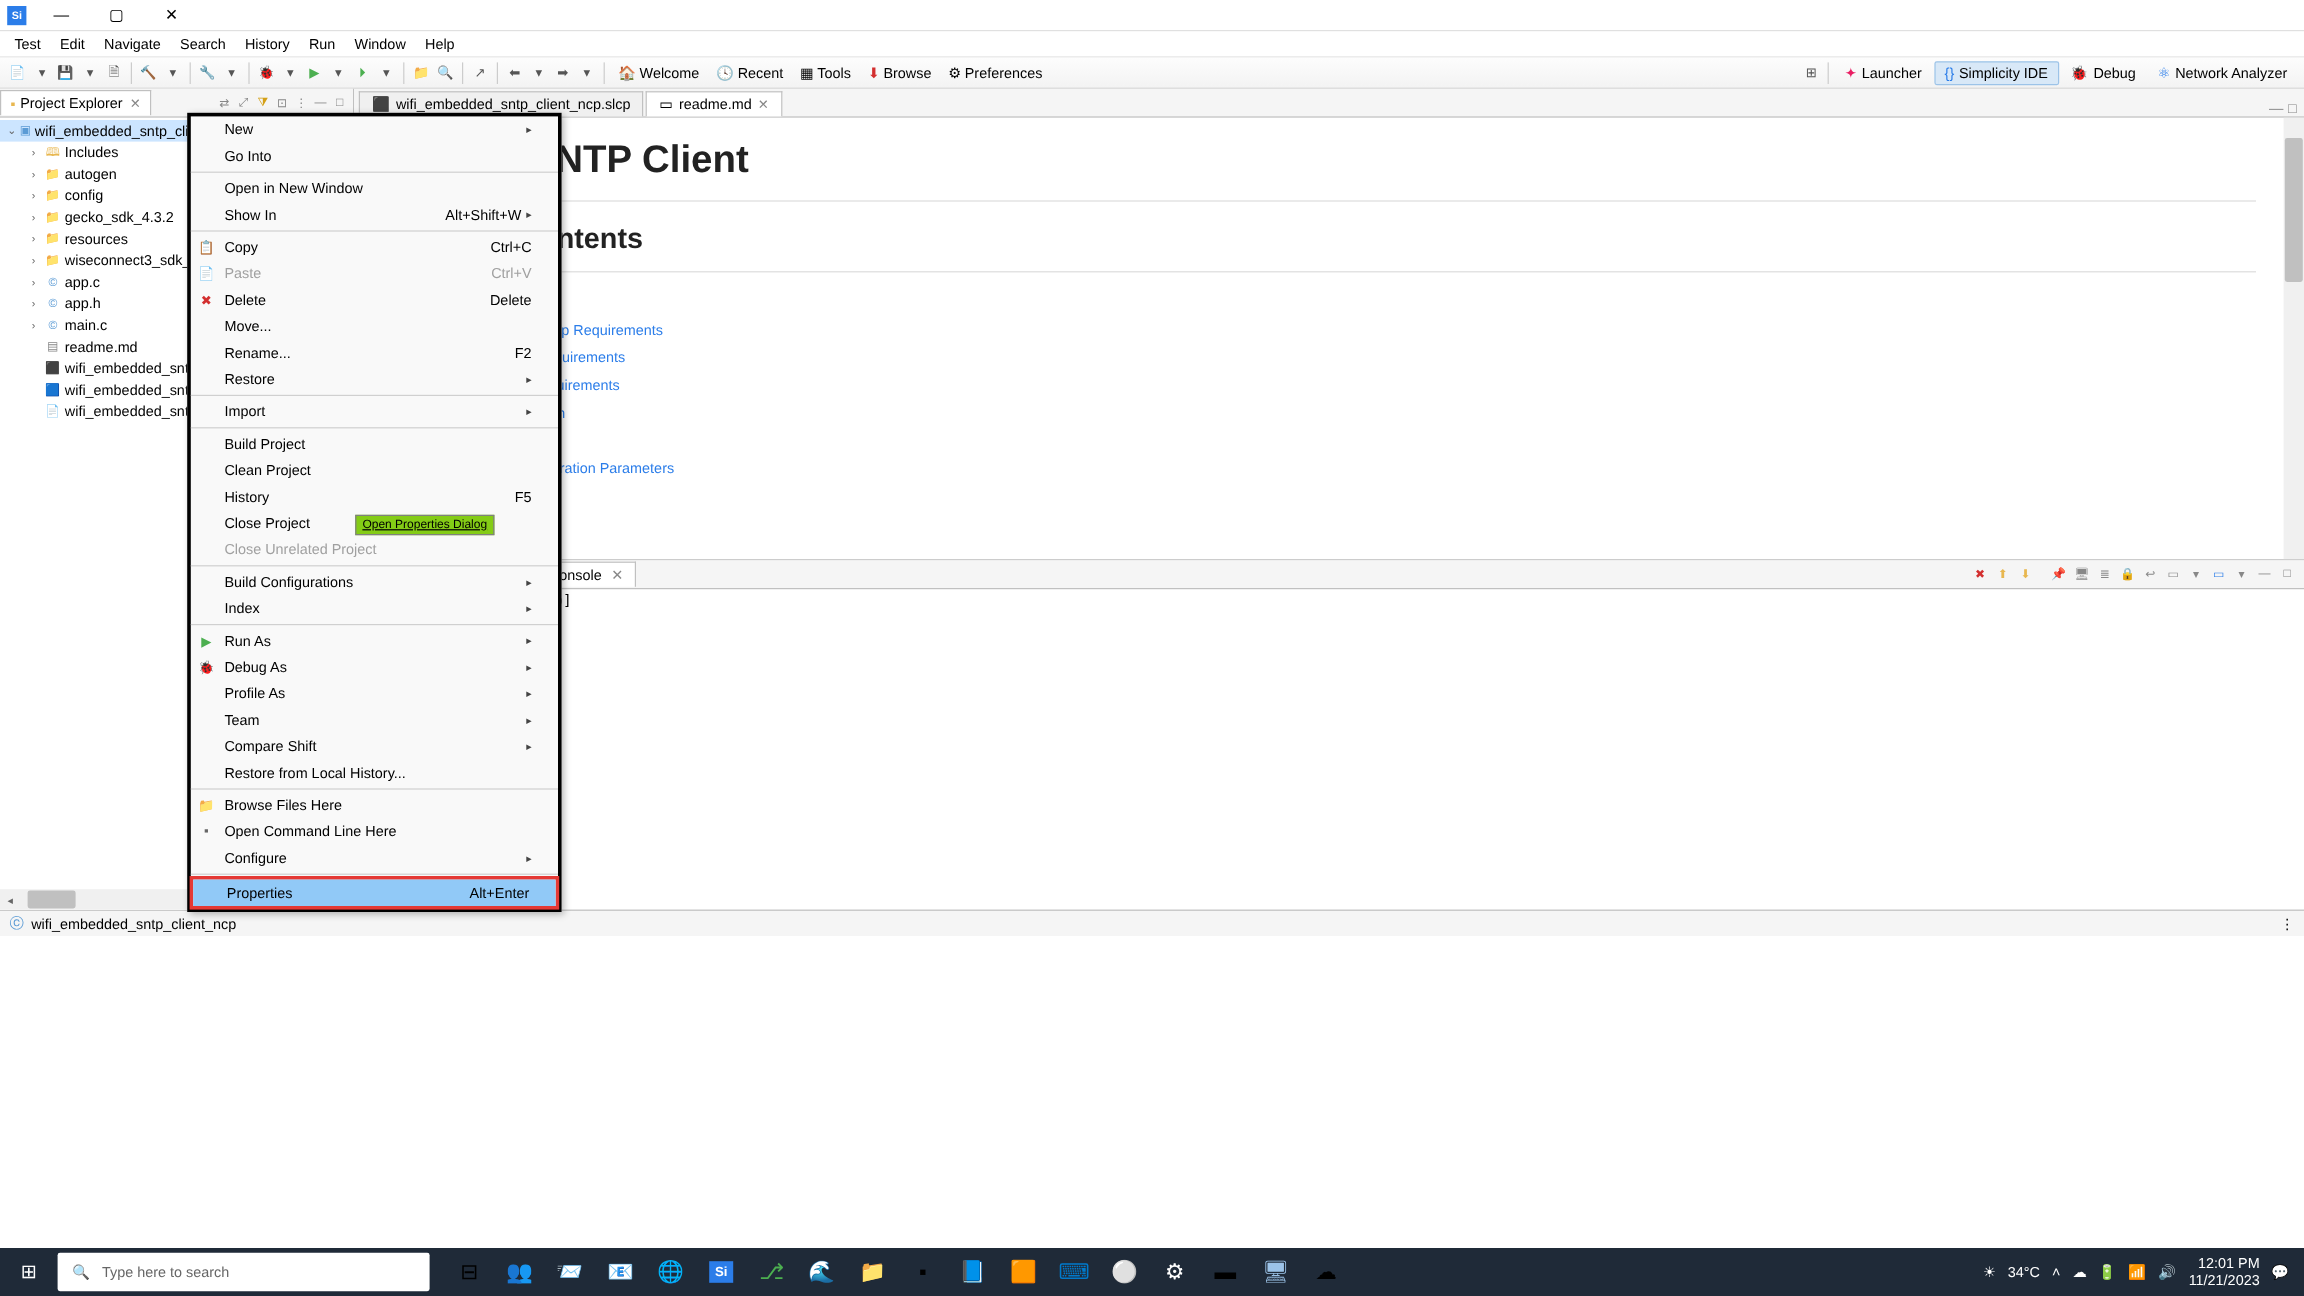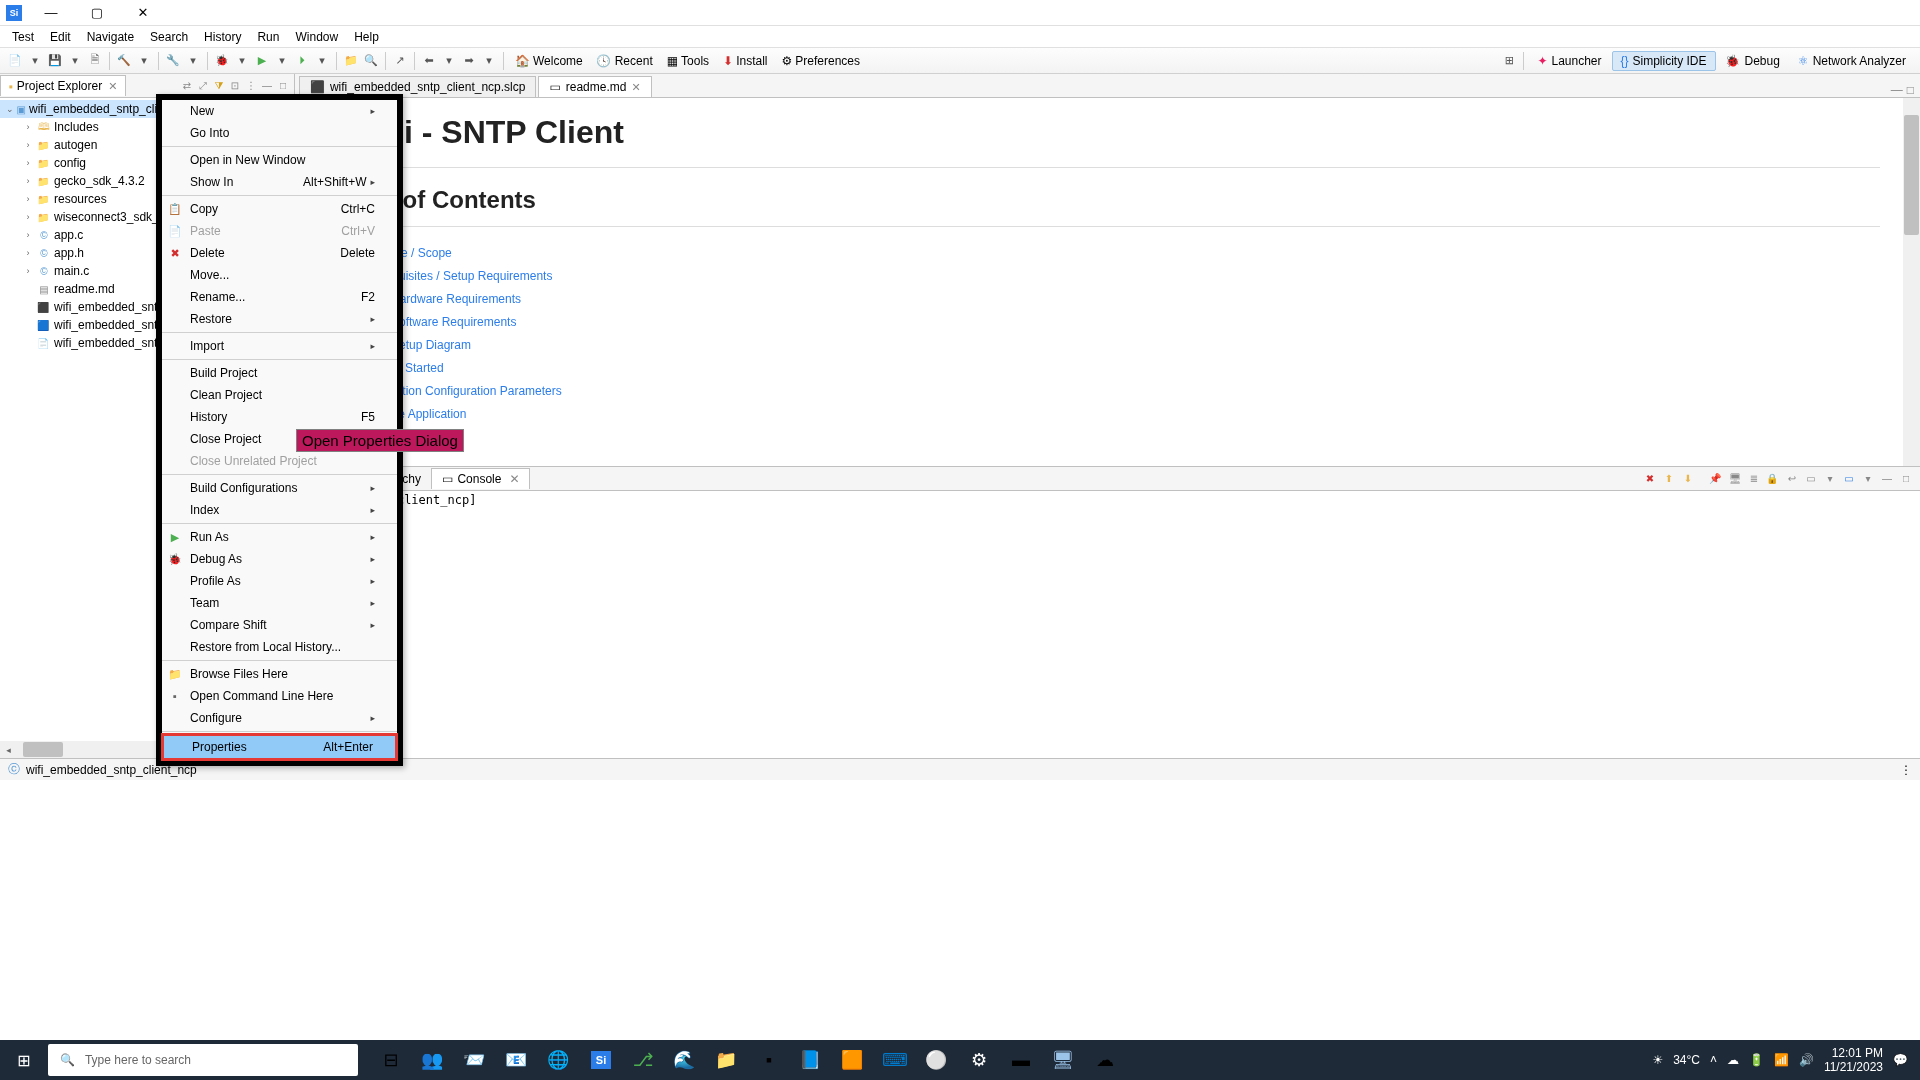--- a/index.html
+++ b/index.html
@@ -71,30 +71,30 @@
 .console-tab.active { background: #fff; border: 1px solid #c0c0c0; border-bottom: none; }
 .console-tb { margin-left: auto; display: flex; gap: 3px; padding: 0 6px; }
 .console-tb span { width: 16px; height: 16px; font-size: 10px; display: flex; align-items: center; justify-content: center; color: #888; }
 .console-body { flex: 1; padding: 2px 8px; font-family: Consolas, monospace; font-size: 12px; }
 
 
 .status-bar { height: 22px; border-top: 1px solid #c0c0c0; display: flex; align-items: center; padding: 0 8px; font-size: 12px; background: #f5f5f5; }
 .status-bar .sicon { width: 14px; margin-right: 4px; color: #5b9bd5; }
 
 
-.context-menu { position: absolute; left: 156px; top: 94px; width: 247px; background: #f9f9f9; border: 6px solid #000000; box-shadow: 2px 2px 6px rgba(0,0,0,0.3); z-index: 100; }
+.context-menu { position: absolute; left: 156px; top: 94px; width: 312px; background: #f9f9f9; border: 3px solid #000000; box-shadow: 2px 2px 6px rgba(0,0,0,0.3); z-index: 100; }
 .cm-item { height: 22px; display: flex; align-items: center; padding: 0 22px 0 28px; font-size: 12px; position: relative; }
 .cm-item.disabled { color: #a0a0a0; }
 .cm-item.highlighted { background: #91c9f7; }
 .cm-item .shortcut { margin-left: auto; font-size: 12px; }
 .cm-item .sub { margin-left: auto; font-size: 9px; color: #444; }
 .cm-item .cicon { position: absolute; left: 6px; width: 14px; font-size: 11px; text-align: center; }
 .cm-sep { height: 1px; background: #d0d0d0; margin: 2px 0; }
 .highlight-border { border: 3px solid #e53935; margin: -1px; }
-.tooltip { position: absolute; left: 296px; top: 429px; background: #be185d; border: 1px solid #808080; padding: 2px 5px; font-size: 15px; z-index: 200; }
+.tooltip { position: absolute; left: 296px; top: 429px; background: #84cc16; border: 1px solid #808080; padding: 2px 5px; font-size: 10px; z-index: 200; text-decoration: underline; }
 
 
 .taskbar { position: absolute; bottom: 0; left: 0; right: 0; height: 40px; background: #1f2a38; display: flex; align-items: center; }
 .start-btn { width: 48px; height: 40px; display: flex; align-items: center; justify-content: center; color: #fff; font-size: 16px; }
 .search-box { height: 32px; width: 310px; background: #fff; display: flex; align-items: center; padding: 0 12px; gap: 10px; color: #666; font-size: 14px; border-radius: 2px; }
 .task-icons { display: flex; align-items: center; gap: 0; margin-left: 12px; }
 .task-icon { width: 42px; height: 40px; display: flex; align-items: center; justify-content: center; font-size: 18px; }
 .tray { margin-left: auto; display: flex; align-items: center; gap: 10px; padding: 0 12px; color: #fff; font-size: 12px; }
 .tray-time { text-align: right; line-height: 1.2; font-size: 12px; }
 </style>
@@ -158,21 +158,21 @@
   <span class="tb-lbl">
       <span>🕓</span>
       <span>Recent</span>
     </span>
   <span class="tb-lbl">
       <span>▦</span>
       <span>Tools</span>
     </span>
   <span class="tb-lbl">
       <span style="color:#d32f2f">⬇</span>
-      <span>Install</span>
+      <span>Browse</span>
     </span>
   <span class="tb-lbl">
       <span>⚙</span>
       <span>Preferences</span>
     </span>
 
   <div class="tb-right">
     <span class="tb-btn">⊞</span>
     <span class="tb-sep"></span>
     <span class="persp-btn">

